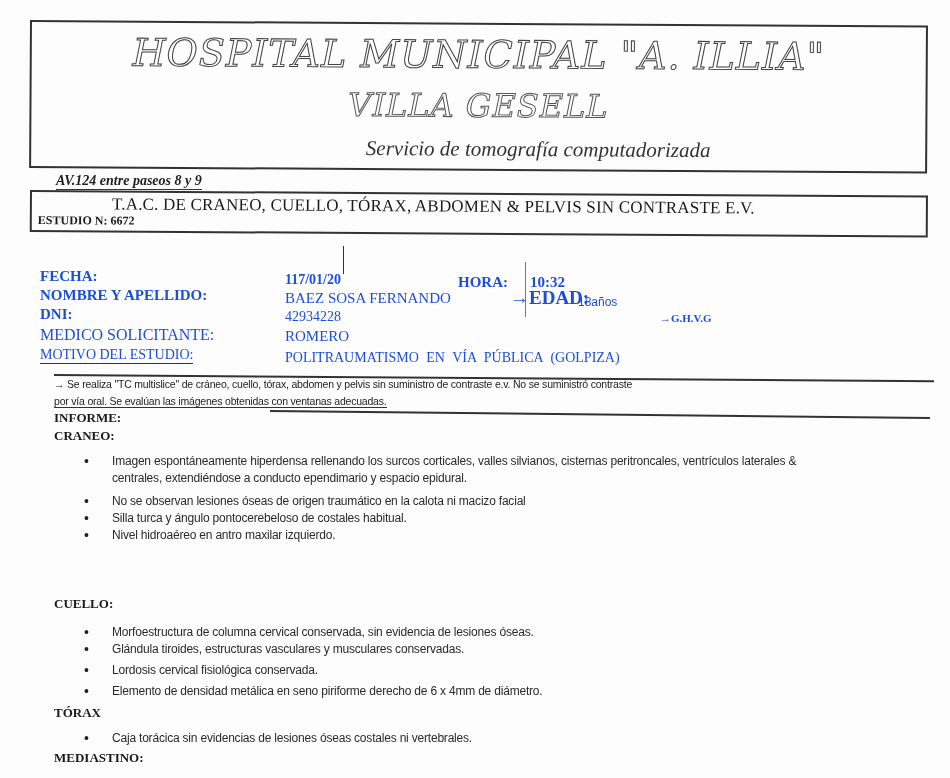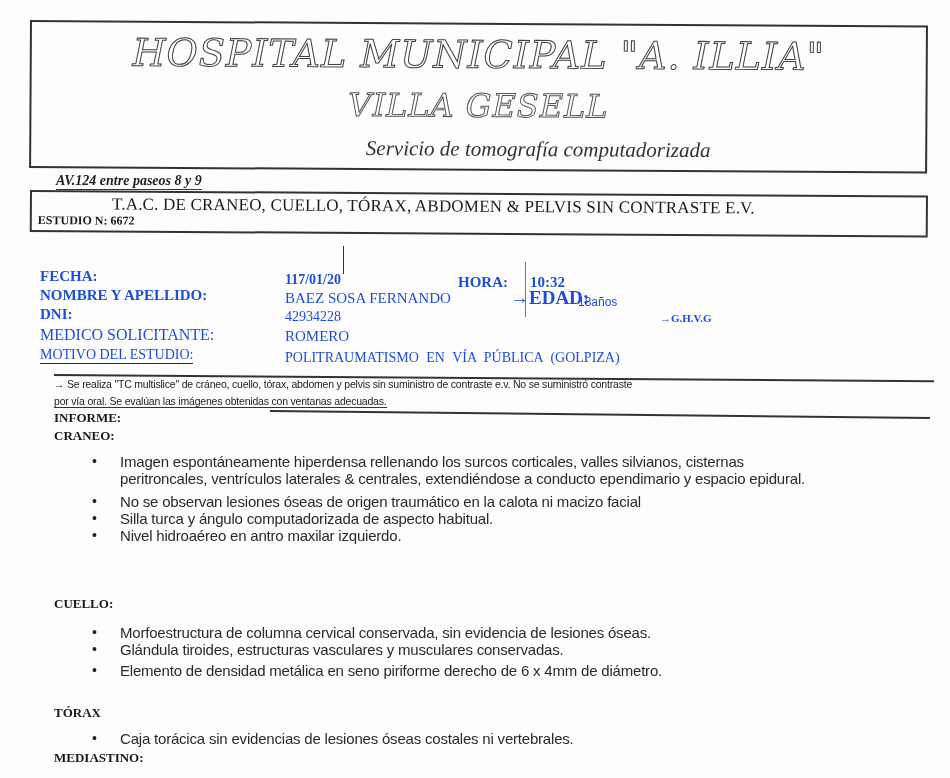--- a/index.html
+++ b/index.html
@@ -146,26 +146,26 @@
     .section-heading {
       position: absolute;
       left: 54px;
       font-family: "Liberation Serif", serif;
       font-size: 13px;
       font-weight: bold;
       color: #1a1a1a;
     }
     .bullet-list {
       position: absolute;
-      left: 92px;
+      left: 84px;
       margin: 0;
       padding: 0;
       list-style: none;
       font-family: "Liberation Sans", sans-serif;
-      font-size: 15px;
+      font-size: 12px;
       color: #2a2a2a;
       letter-spacing: -0.2px;
     }
     .bullet-list li {
       position: relative;
       padding-left: 28px;
       line-height: 17px;
     }
     .bullet-list li::before {
       content: "•";
@@ -224,28 +224,29 @@
   <div class="note" style="top:378px;">→ Se realiza "TC multislice" de cráneo, cuello, tórax, abdomen y pelvis sin suministro de contraste e.v. No se suministró contraste</div>
   <div class="note underline" style="top:395px;">por vía oral. Se evalúan las imágenes obtenidas con ventanas adecuadas.</div>
   <div class="rule" style="left:270px; top:410px; width:660px; transform:rotate(0.6deg); height:1.5px;"></div>
 
   <div class="section-heading" style="top:410px;">INFORME:</div>
 
   <div class="section-heading" style="top:428px;">CRANEO:</div>
   <ul class="bullet-list" style="top:453px; width:740px;">
     <li>Imagen espontáneamente hiperdensa rellenando los surcos corticales, valles silvianos, cisternas peritroncales, ventrículos laterales &amp; centrales, extendiéndose a conducto ependimario y espacio epidural.</li>
     <li style="margin-top:6px;">No se observan lesiones óseas de origen traumático en la calota ni macizo facial</li>
-    <li>Silla turca y ángulo computadorizada de aspecto habitual.</li>
+    <li>Silla turca y ángulo pontocerebeloso de costales habitual.</li>
     <li>Nivel hidroaéreo en antro maxilar izquierdo.</li>
   </ul>
 
   <div class="section-heading" style="top:596px;">CUELLO:</div>
   <ul class="bullet-list" style="top:620px; width:800px;">
     <li style="margin-top:4px;">Morfoestructura de columna cervical conservada, sin evidencia de lesiones óseas.</li>
     <li>Glándula tiroides, estructuras vasculares y musculares conservadas.</li>
+    <li style="margin-top:4px;">Lordosis cervical fisiológica conservada.</li>
     <li style="margin-top:4px;">Elemento de densidad metálica en seno piriforme derecho de 6 x 4mm de diámetro.</li>
   </ul>
 
   <div class="section-heading" style="top:705px;">TÓRAX</div>
   <ul class="bullet-list" style="top:730px; width:800px;">
     <li>Caja torácica sin evidencias de lesiones óseas costales ni vertebrales.</li>
   </ul>
 
   <div class="section-heading" style="top:750px;">MEDIASTINO:</div>
 

